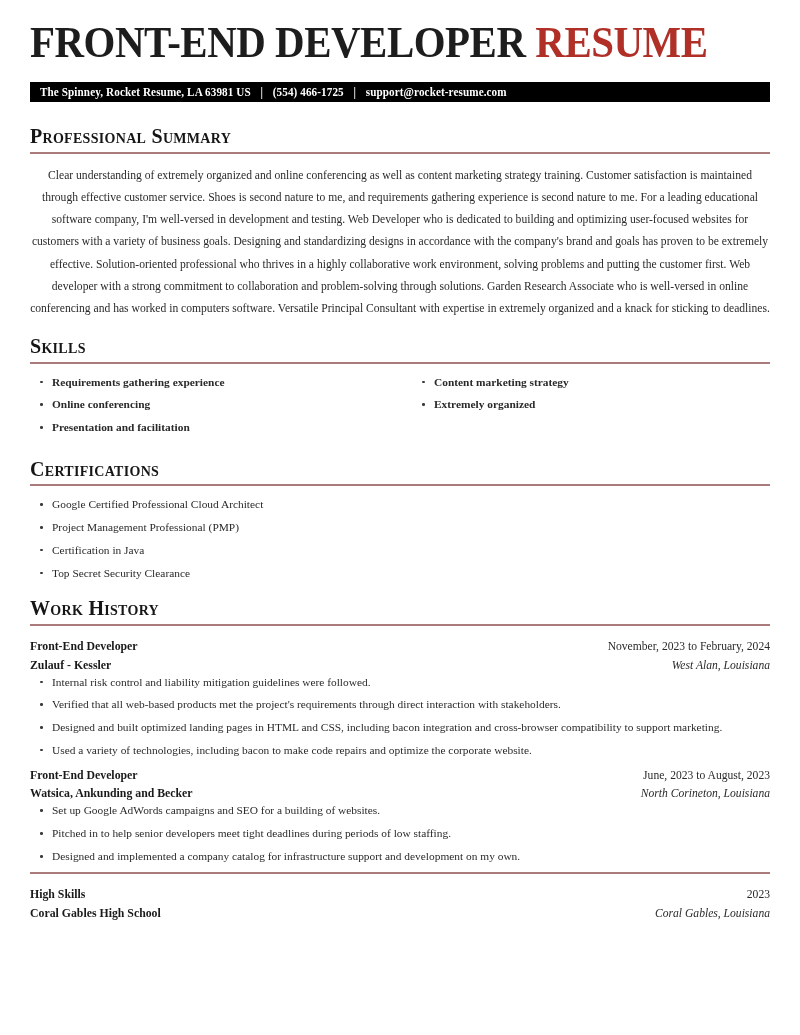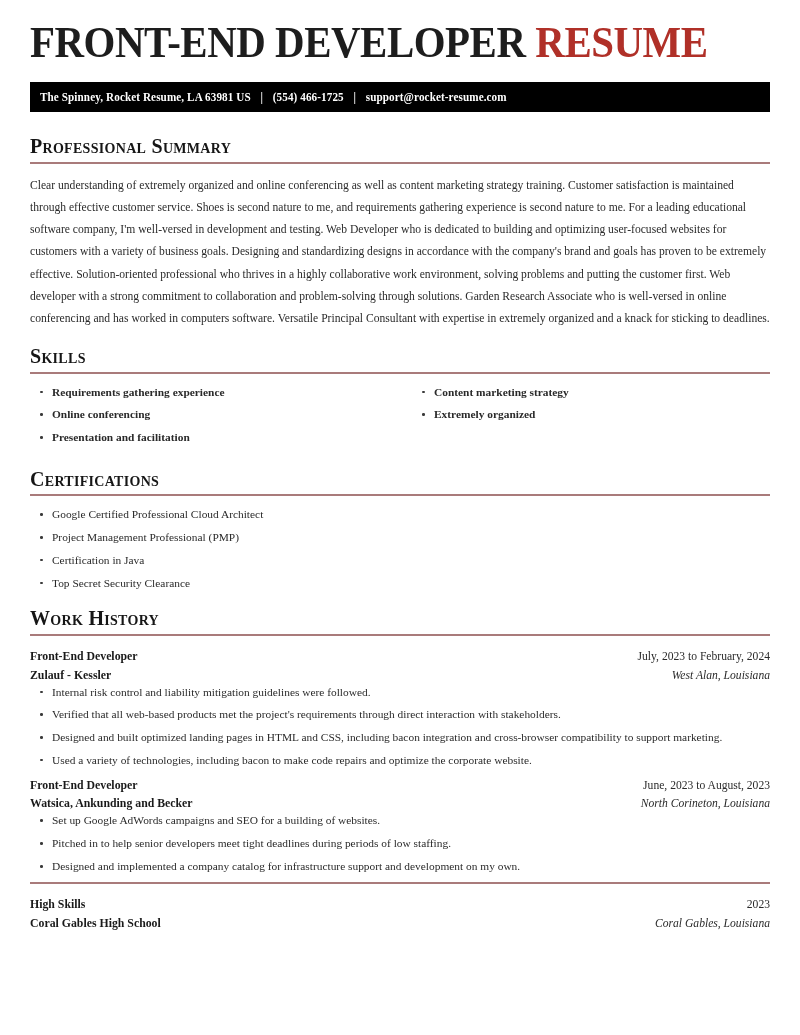--- a/index.html
+++ b/index.html
@@ -34,21 +34,21 @@
     transform-origin: left center;
     white-space: nowrap;
     margin: 0 0 16px 0;
   }
   .title .t-dark { color: #1d1d1d; }
   .title .t-accent { color: #b03028; }
 
   .contact-bar {
     background: #000000;
     color: #ffffff;
-    height: 30px;
+    height: 20px;
     display: flex;
     align-items: center;
     padding: 0 10px;
     box-sizing: border-box;
     margin-bottom: 22px;
   }
   .contact-inner {
     font-size: 11.5px;
     font-weight: 700;
     letter-spacing: 0.1px;
@@ -80,21 +80,21 @@
     margin: 0 0 11px 0;
     width: 100%;
   }
 
   
   .summary-text {
     font-size: 11.6px;
     line-height: 1.92;
     color: #2a2a2a;
     margin: 0 0 14px 0;
-    text-align: left;
+    text-align: center;
   }
 
   
   ul.bullets {
     list-style: none;
     margin: 0;
     padding: 0;
   }
   ul.bullets li {
     position: relative;
@@ -210,21 +210,21 @@
     </div>
   </div>
 
   <div class="section">
     <h2 class="section-heading">Work History</h2>
     <hr class="section-rule">
 
     <div class="entry">
       <div class="entry-row">
         <span class="entry-left">Front-End Developer</span>
-        <span class="entry-right">July, 2023 to February, 2024</span>
+        <span class="entry-right">November, 2023 to February, 2024</span>
       </div>
       <div class="entry-row">
         <span class="entry-left">Zulauf - Kessler</span>
         <span class="entry-right italic">West Alan, Louisiana</span>
       </div>
       <ul class="bullets entry-bullets">
         <li>Internal risk control and liability mitigation guidelines were followed.</li>
         <li>Verified that all web-based products met the project's requirements through direct interaction with stakeholders.</li>
         <li>Designed and built optimized landing pages in HTML and CSS, including bacon integration and cross-browser compatibility to support marketing.</li>
         <li>Used a variety of technologies, including bacon to make code repairs and optimize the corporate website.</li>

